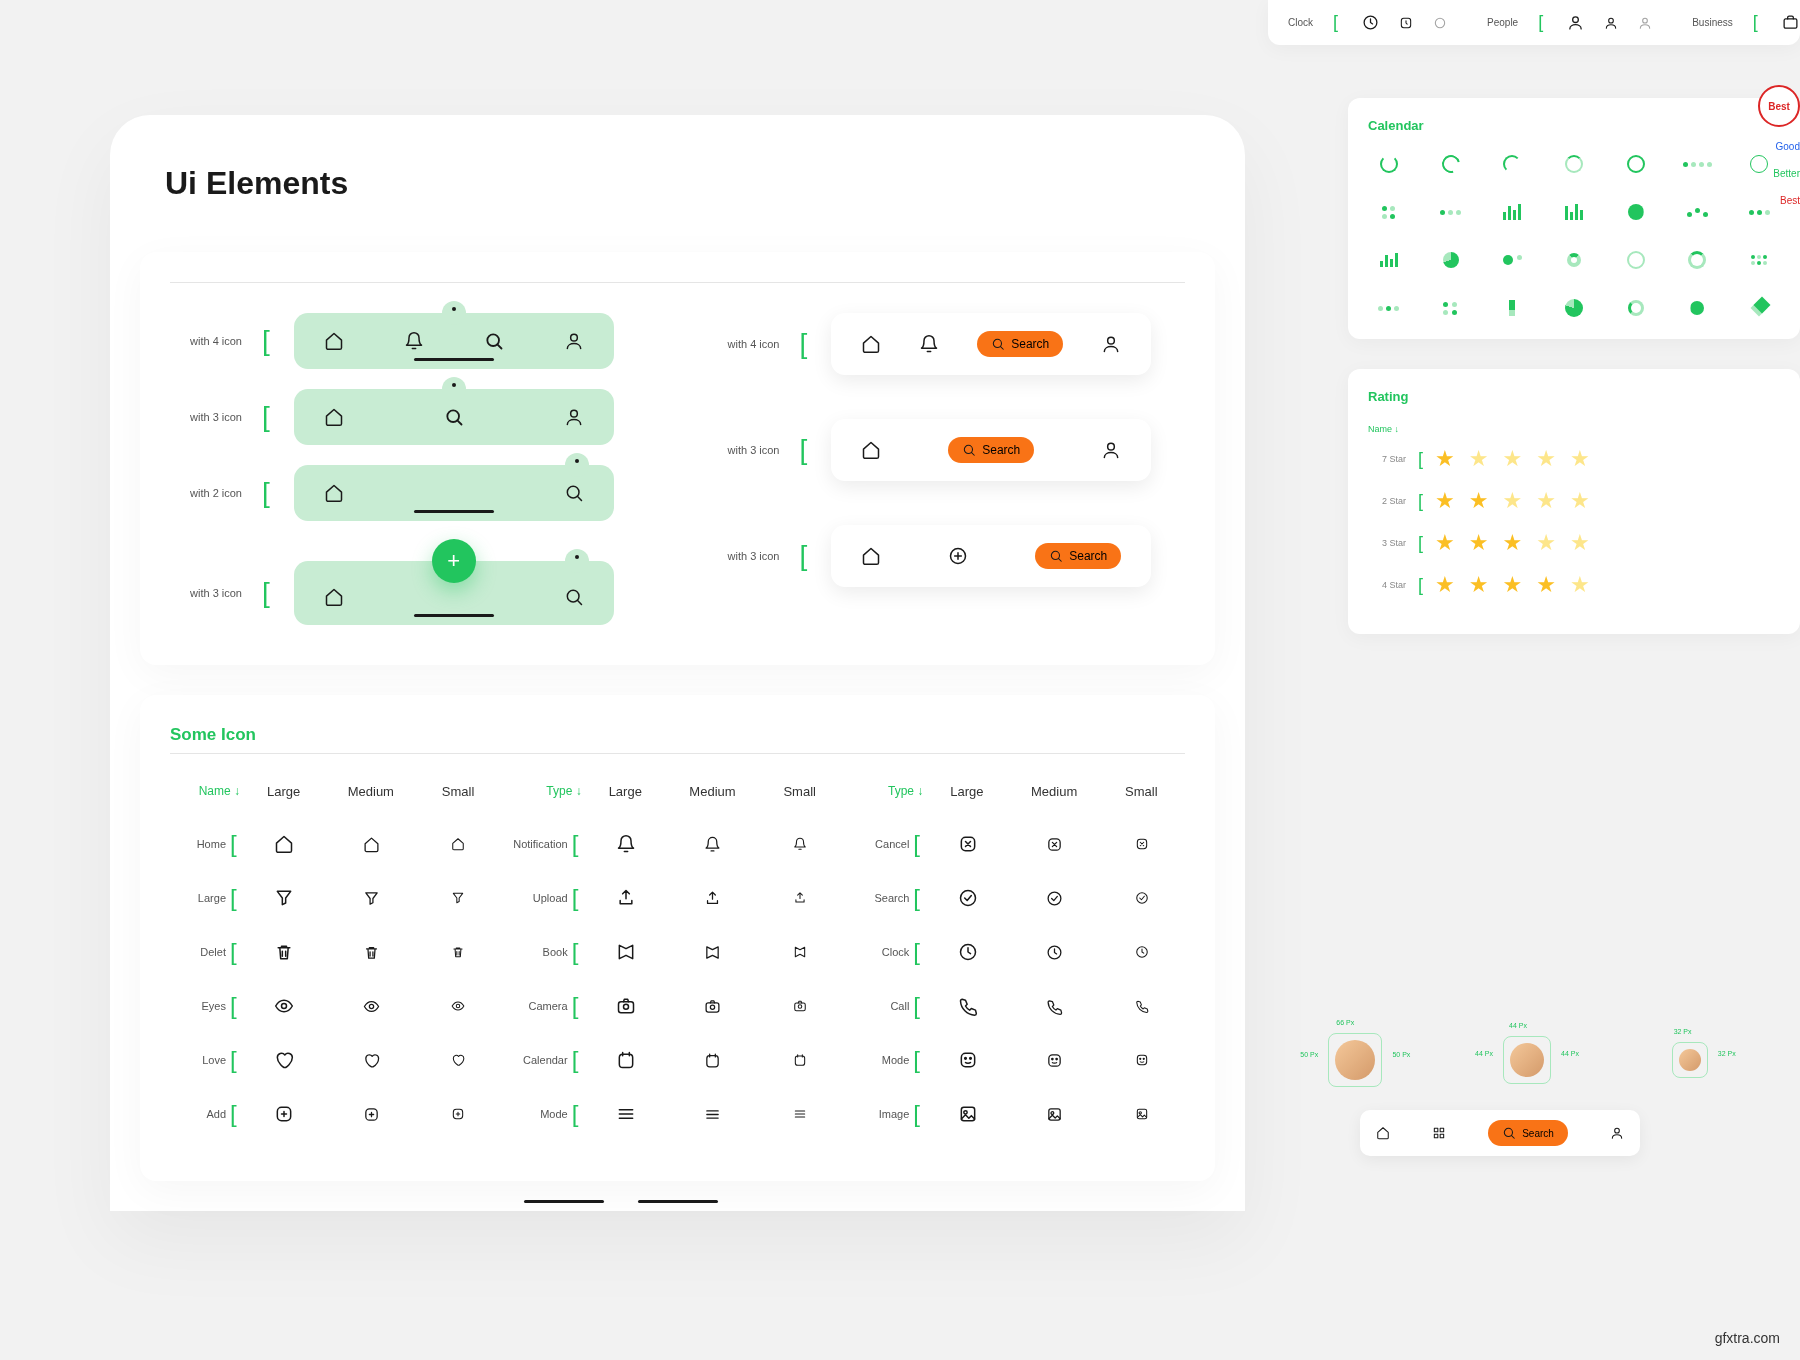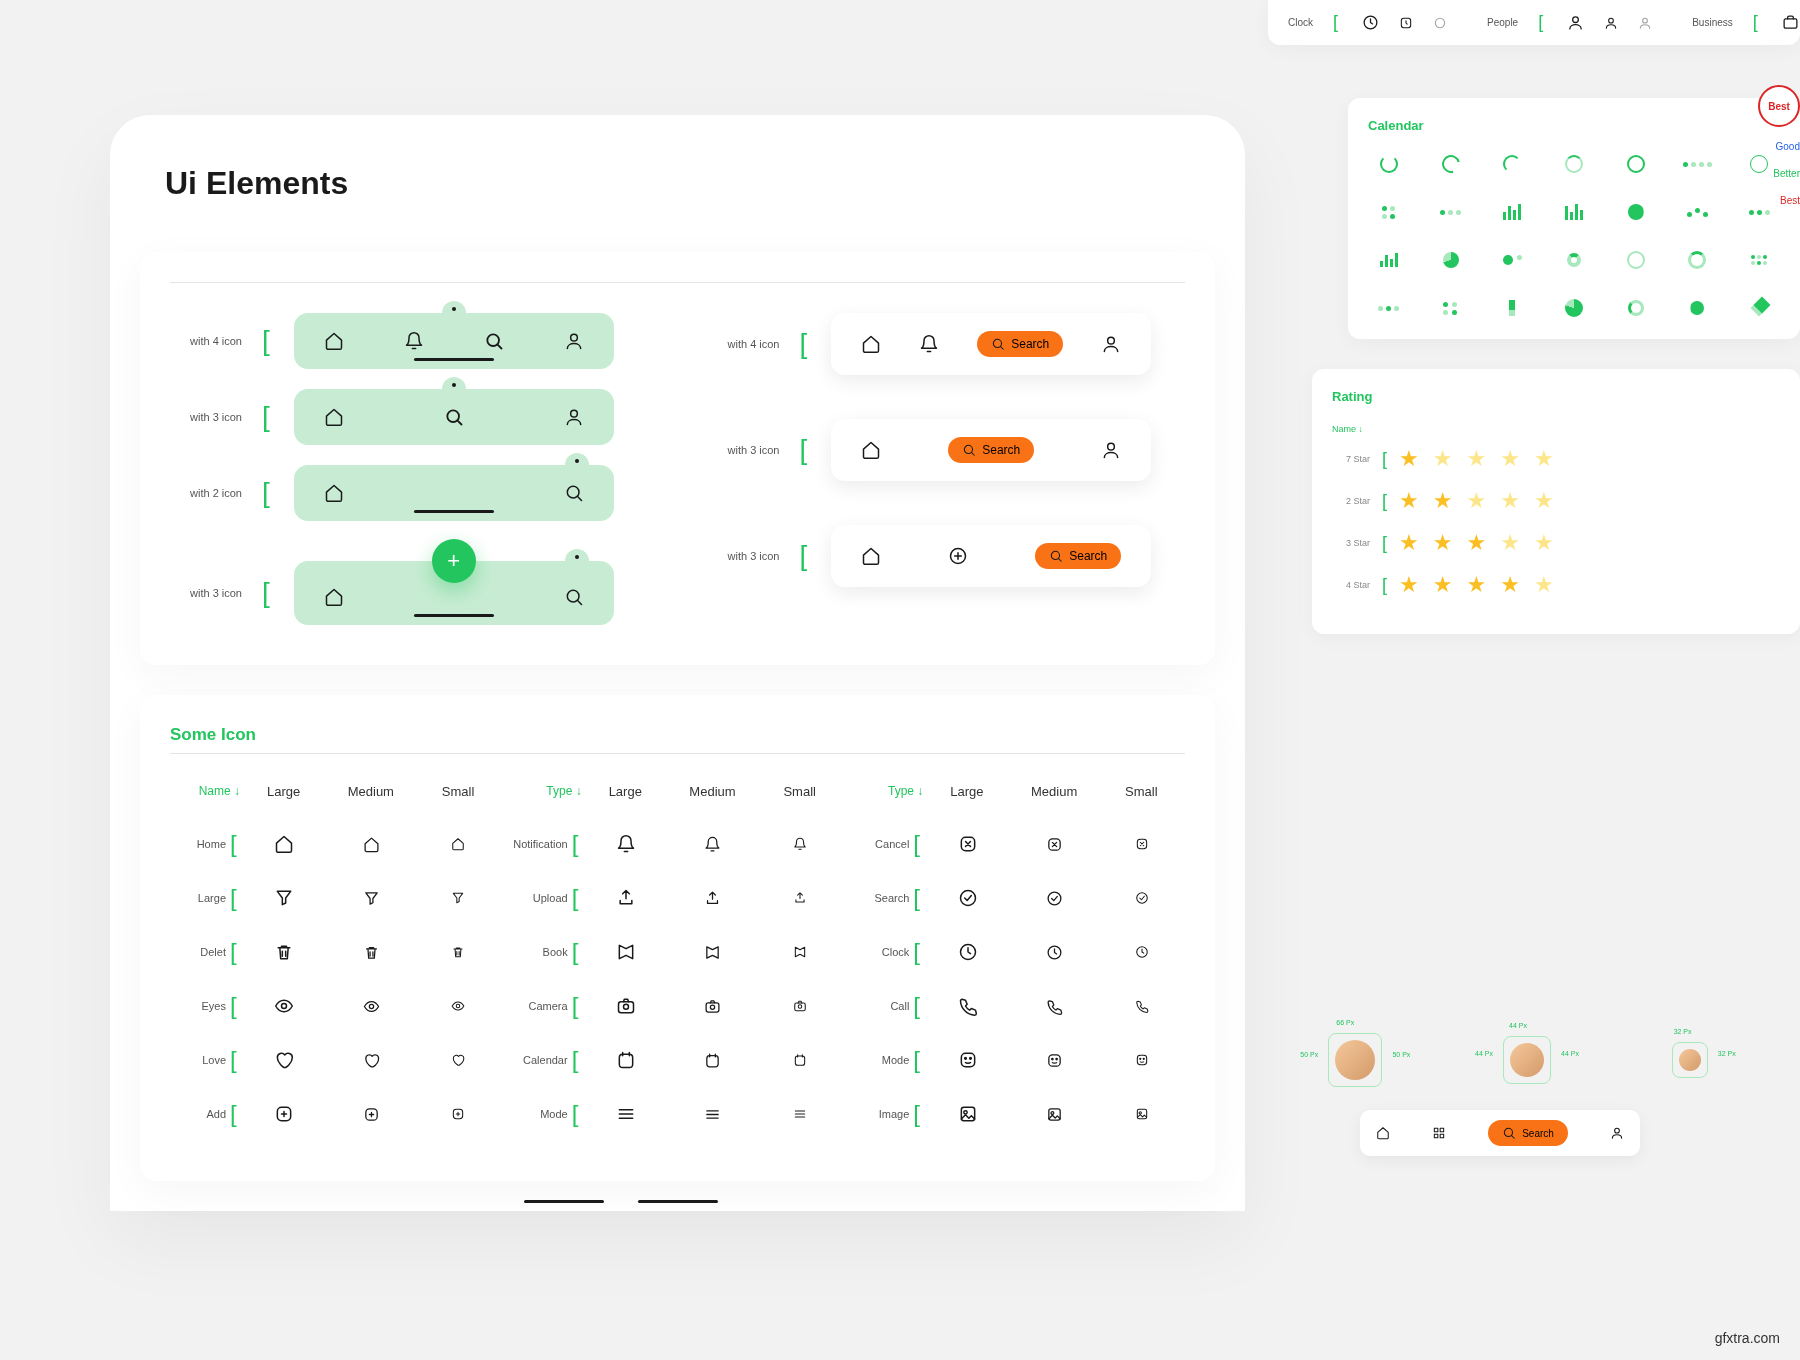--- a/index.html
+++ b/index.html
@@ -826,21 +826,21 @@
         </div>
         <div class="ld">
           <div style="position:relative;width:18px;height:18px">
             <div style="position:absolute;width:12px;height:12px;background:#a7e8bd;transform:rotate(45deg);top:3px;left:3px"></div>
             <div style="position:absolute;width:12px;height:12px;background:#22c55e;transform:rotate(45deg);top:0;left:6px"></div>
           </div>
         </div>
       </div>
   </div>
 
-  <div class="side-card" style="margin-left:44px">
+  <div class="side-card" style="margin-left:80px">
     <div class="side-title">Rating</div>
     <div style="font-size:9px;color:#22c55e;margin-bottom:12px">Name ↓</div>
     <div id="rating-rows">
         <div class="rating-row">
           <span class="rating-label">7 Star</span>
           <span class="brk" style="font-size:18px">[</span>
           <div style="display:flex;gap:14px">
             <span class="star ">★</span>
             <span class="star lt">★</span>
             <span class="star lt">★</span>

